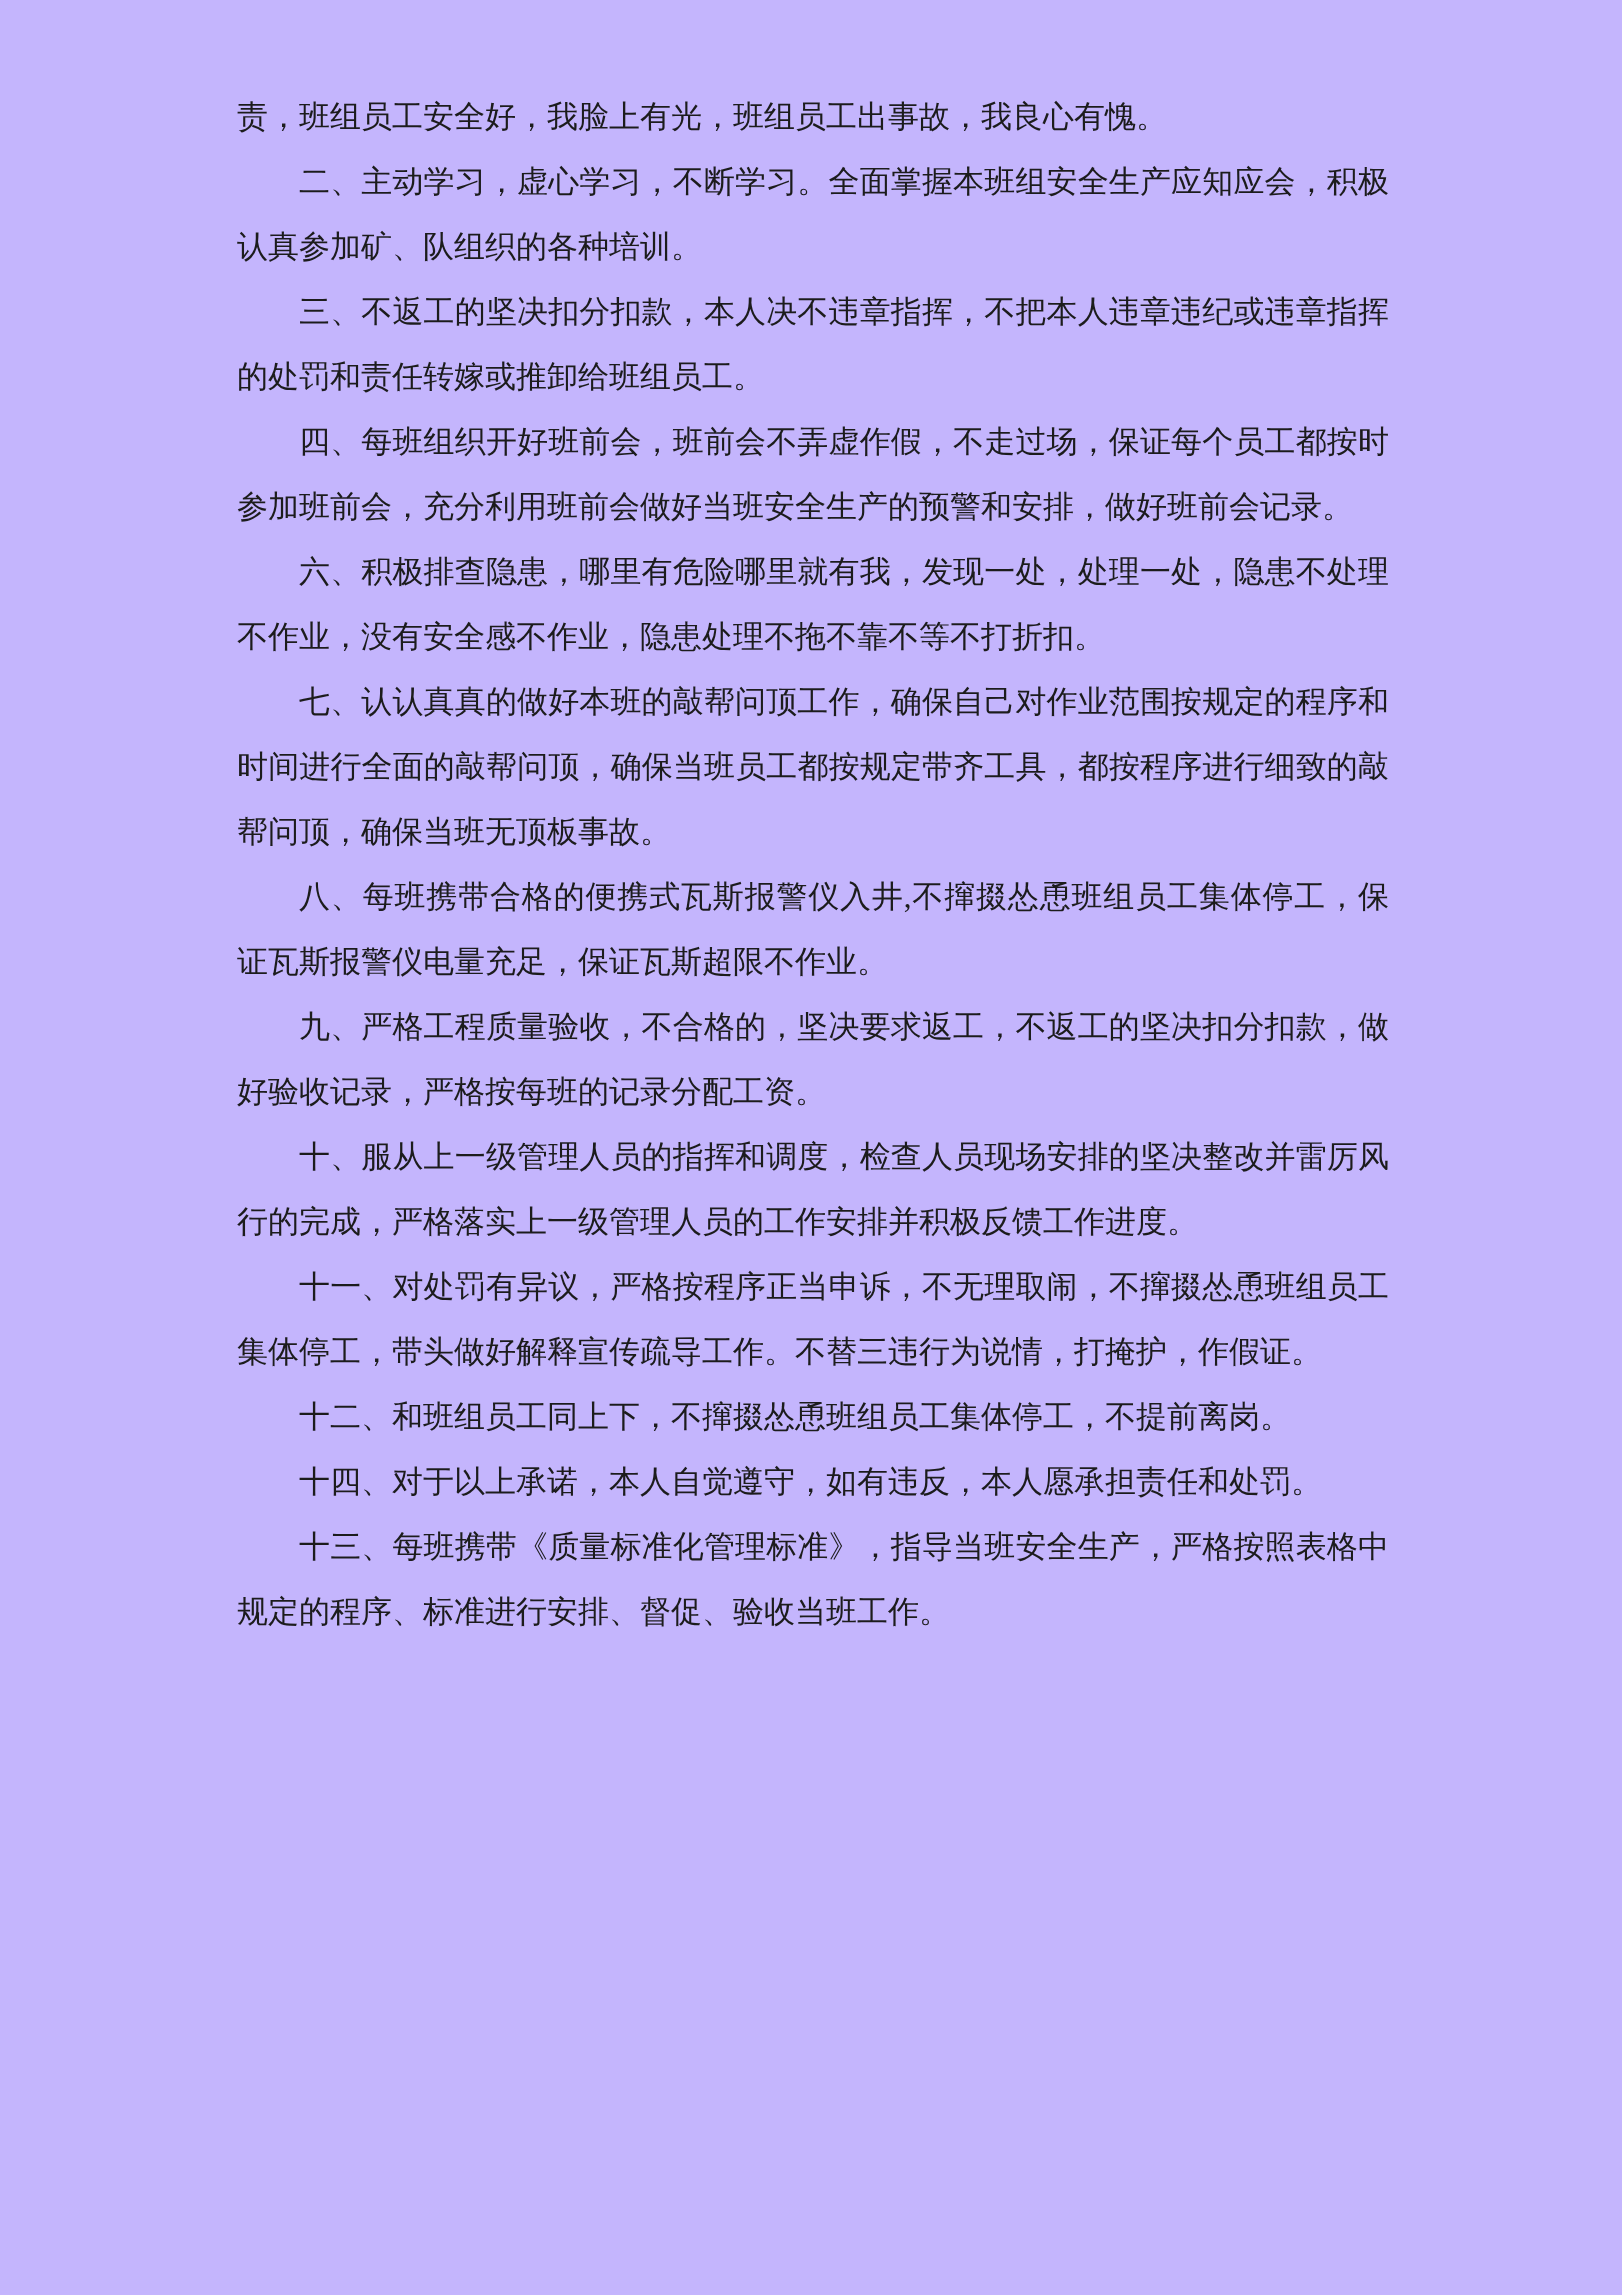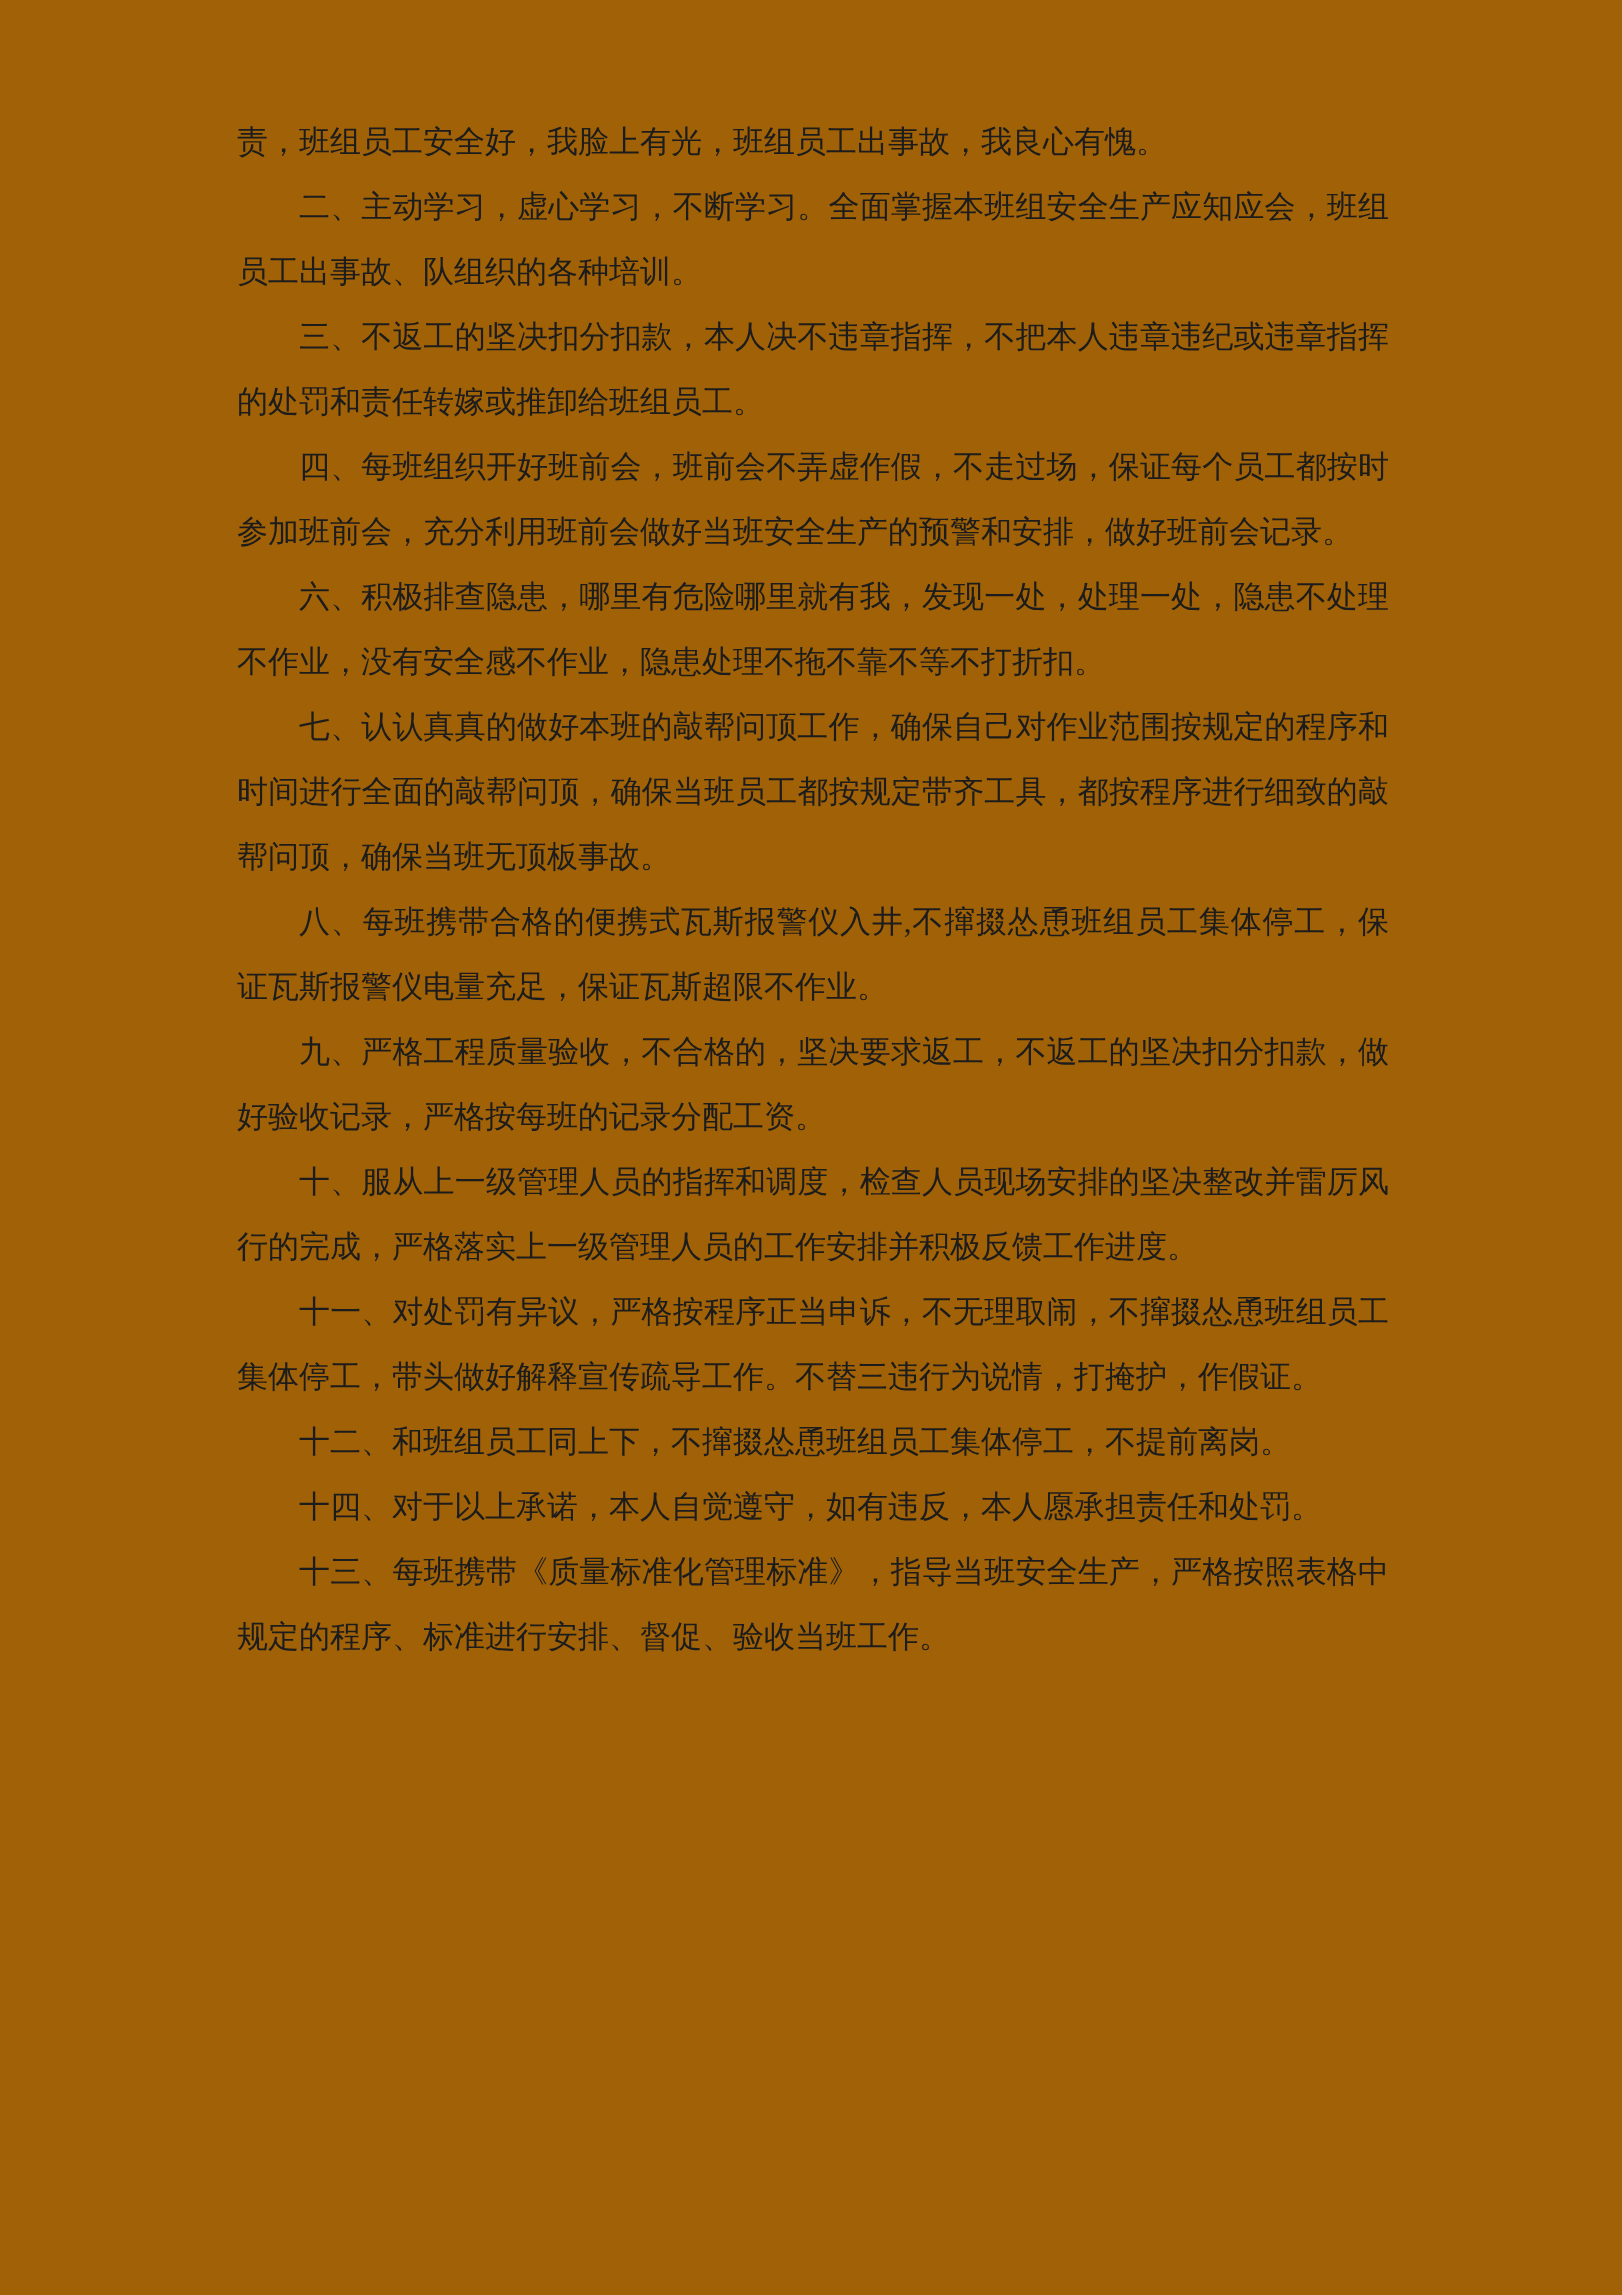--- a/index.html
+++ b/index.html
@@ -4,23 +4,23 @@
 <style>
   html, body {
     margin: 0;
     padding: 0;
     background: #ffffff;
   }
   .page {
     position: relative;
     width: 1623px;
     height: 2295px;
-    background: #a16207;
+    background: #c4b5fd;
     box-sizing: border-box;
-    padding: 109px 234px 0 237px;
+    padding: 84px 234px 0 237px;
     font-family: "Liberation Serif", "DejaVu Serif", serif;
     font-size: 31px;
     line-height: 65px;
     color: #1c1c1c;
     overflow: hidden;
   }
   .para {
     margin: 0;
     text-align: justify;
     white-space: pre-wrap;
@@ -28,21 +28,21 @@
   }
   .para.indent {
     text-indent: 2em;
   }
 </style>
 </head>
 <body>
 
 <div class="page">
   <p class="para">责，班组员工安全好，我脸上有光，班组员工出事故，我良心有愧。</p>
-  <p class="para indent">二、主动学习，虚心学习，不断学习。全面掌握本班组安全生产应知应会，班组员工出事故、队组织的各种培训。</p>
+  <p class="para indent">二、主动学习，虚心学习，不断学习。全面掌握本班组安全生产应知应会，积极认真参加矿、队组织的各种培训。</p>
   <p class="para indent">三、不返工的坚决扣分扣款，本人决不违章指挥，不把本人违章违纪或违章指挥的处罚和责任转嫁或推卸给班组员工。</p>
   <p class="para indent">四、每班组织开好班前会，班前会不弄虚作假，不走过场，保证每个员工都按时参加班前会，充分利用班前会做好当班安全生产的预警和安排，做好班前会记录。</p>
   <p class="para indent">六、积极排查隐患，哪里有危险哪里就有我，发现一处，处理一处，隐患不处理不作业，没有安全感不作业，隐患处理不拖不靠不等不打折扣。</p>
   <p class="para indent">七、认认真真的做好本班的敲帮问顶工作，确保自己对作业范围按规定的程序和时间进行全面的敲帮问顶，确保当班员工都按规定带齐工具，都按程序进行细致的敲帮问顶，确保当班无顶板事故。</p>
   <p class="para indent">八、每班携带合格的便携式瓦斯报警仪入井,不撺掇怂恿班组员工集体停工，保证瓦斯报警仪电量充足，保证瓦斯超限不作业。</p>
   <p class="para indent">九、严格工程质量验收，不合格的，坚决要求返工，不返工的坚决扣分扣款，做好验收记录，严格按每班的记录分配工资。</p>
   <p class="para indent">十、服从上一级管理人员的指挥和调度，检查人员现场安排的坚决整改并雷厉风行的完成，严格落实上一级管理人员的工作安排并积极反馈工作进度。</p>
   <p class="para indent">十一、对处罚有异议，严格按程序正当申诉，不无理取闹，不撺掇怂恿班组员工集体停工，带头做好解释宣传疏导工作。不替三违行为说情，打掩护，作假证。</p>
   <p class="para indent">十二、和班组员工同上下，不撺掇怂恿班组员工集体停工，不提前离岗。</p>
   <p class="para indent">十四、对于以上承诺，本人自觉遵守，如有违反，本人愿承担责任和处罚。</p>

